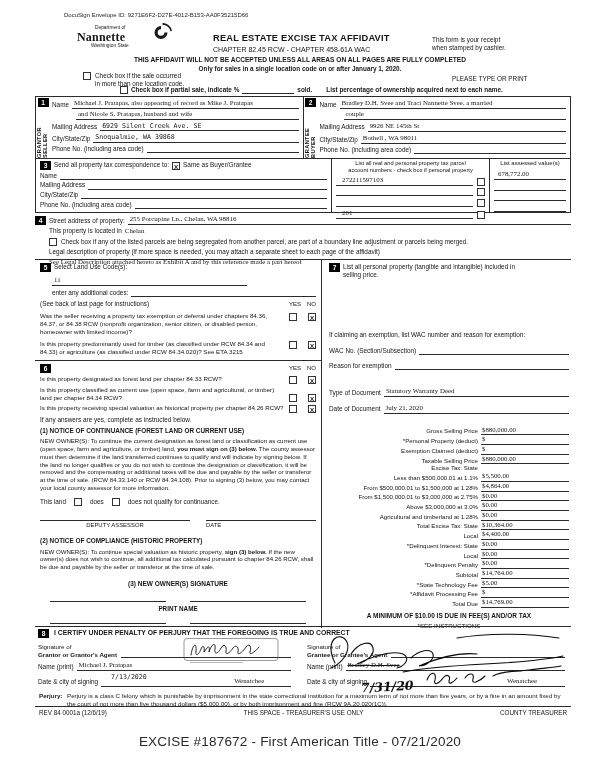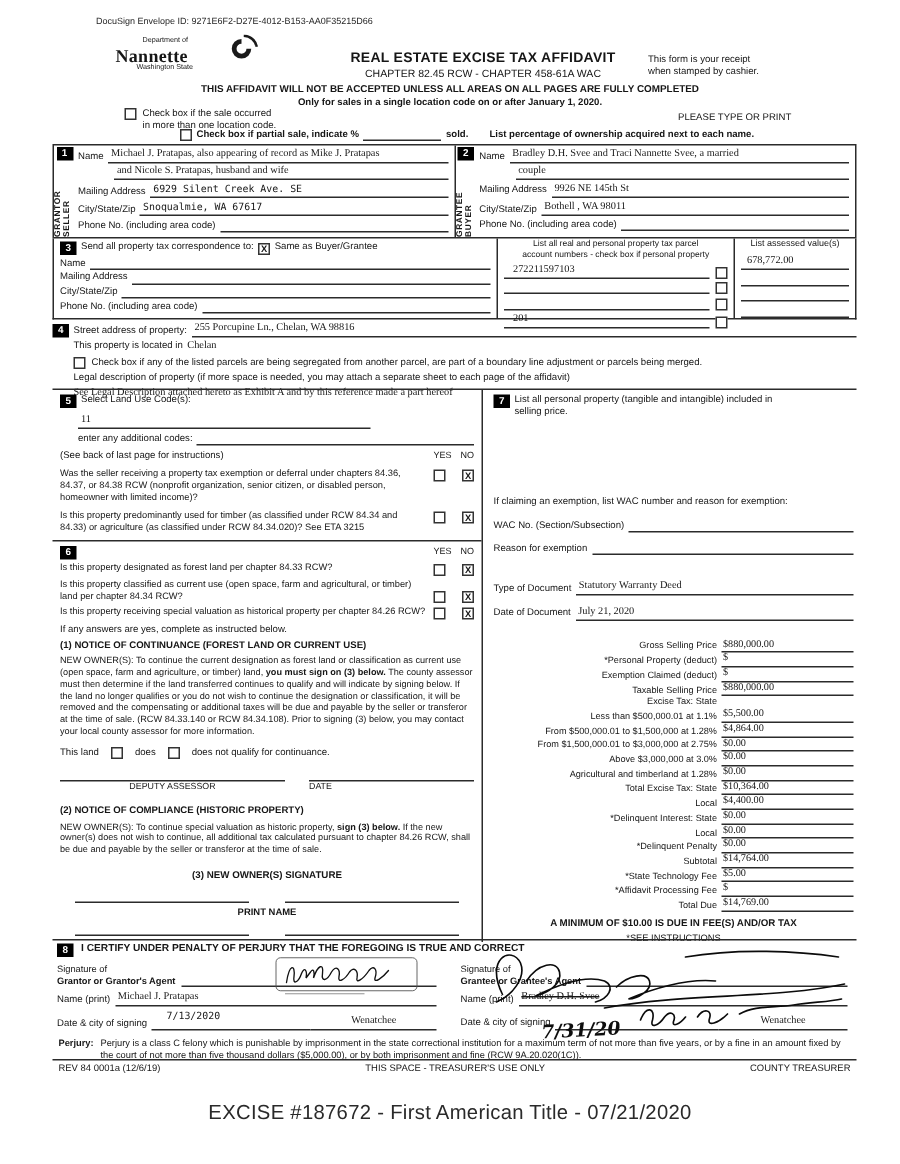--- a/index.html
+++ b/index.html
@@ -15,21 +15,21 @@
 .ul{border-bottom:1px solid #2b2b2b}
 .tv{font-family:"Liberation Serif",serif;font-size:6.9px}
 .mono{font-family:"DejaVu Sans Mono",monospace;font-size:6.6px}
 
 .docusign{left:64px;top:12px;font-size:6px;color:#262626}
 .logo{left:77px;top:25px;width:120px}
 .lg1{font-size:4.8px;margin-left:18px}
 .lg2{font-family:"Liberation Serif",serif;font-weight:bold;font-size:12px;line-height:1;letter-spacing:.2px}
 .lg3{font-size:4.8px;margin-left:14px}
 .swirl{position:absolute;left:72px;top:-2px}
-.titleblk{left:213px;top:33px;width:218px;text-align:center}
+.titleblk{left:213px;top:33px;width:218px;text-align:left}
 .t1{font-size:9.3px;font-weight:bold;letter-spacing:.2px}
 .t2{font-size:7px;margin-top:1px}
 .receipt{left:432px;top:36px;font-size:6.4px}
 .warning{left:0;top:56px;width:600px;text-align:center;font-weight:bold;font-size:6.6px}
 .onlyfor{left:0;top:64.5px;width:600px;text-align:center;font-weight:bold;font-size:6.4px}
 .multiloc{left:83px;top:72px;display:flex;align-items:flex-start;gap:4px}
 .pleasetype{left:452px;top:75px;font-size:6.4px}
 .partial{left:120px;top:86px;display:flex;align-items:flex-end}
 .partial .gap{width:52px;border-bottom:1px solid #2b2b2b;margin:0 3px}
 
@@ -179,21 +179,21 @@
         </div>
         <div class="frow" style="margin-top:1px">
           <span class="fval nm2"><span class="tv">and Nicole S. Pratapas, husband and wife</span></span>
         </div>
         <div class="frow">
           <span class="flbl">Mailing Address</span>
           <span class="fval"><span class="mono">6929 Silent Creek Ave. SE</span></span>
         </div>
         <div class="frow">
           <span class="flbl">City/State/Zip</span>
-          <span class="fval"><span class="mono">Snoqualmie, WA 67617</span></span>
+          <span class="fval"><span class="mono">Snoqualmie, WA 39868</span></span>
         </div>
         <div class="frow">
           <span class="flbl">Phone No. (including area code)</span>
           <span class="fval"></span>
         </div>
       </div>
     </div>
     <div class="half">
       <div class="side">
         <span class="badge">2</span>

